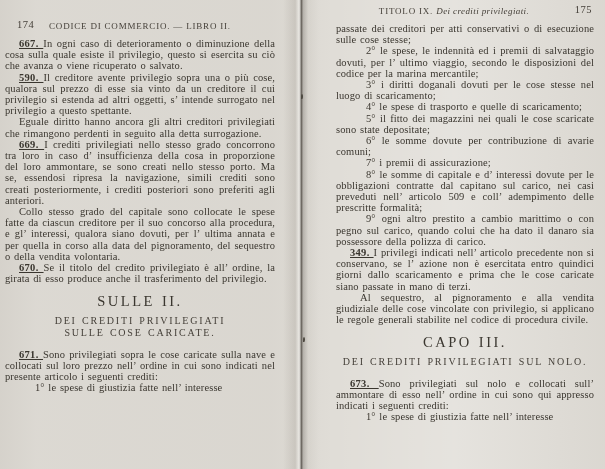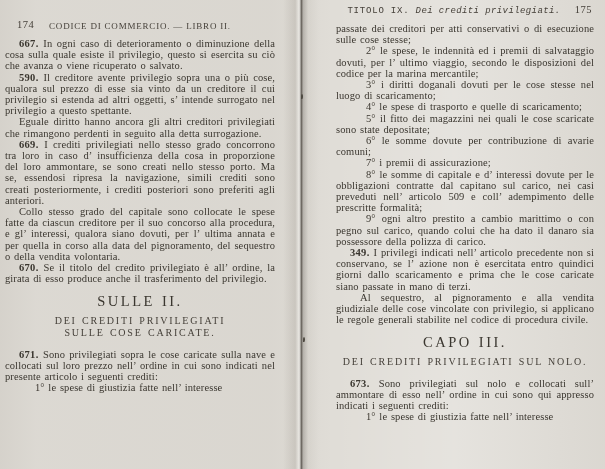--- a/index.html
+++ b/index.html
@@ -40,38 +40,38 @@
   .page-left{left:5px;width:270px;margin-top:9px;}
   .page-right{left:336px;width:258px;}
 
   .page-header{position:relative;height:13px;font-size:9px;letter-spacing:0.8px;color:#46413a;}
   .page-left  .page-header{margin-top:12px;}
   .page-right .page-header{margin-top:6px;}
   .page-number{font-size:10.5px;letter-spacing:0.5px;}
   .page-left  .page-number{position:absolute;left:12px;top:-2px;}
   .page-right .page-number{position:absolute;right:2px;top:-2px;}
   .running-title{position:absolute;left:0;right:0;text-align:center;top:0;white-space:nowrap;}
-  .page-right .running-title{right:22px;font-family:Liberation Mono, monospace;}
+  .page-right .running-title{right:22px;}
   .rt-italic{font-style:italic;letter-spacing:0.4px;}
 
   .text-column{
     margin-top:4px;
     text-align:justify;
     font-size:10.5px;
     line-height:11.2px;
     word-spacing:1px;
     letter-spacing:0.1px;
     hyphens:auto;
   }
   .para{margin:0;}
   .indent-first{text-indent:14px;}
   .indent-item{text-indent:30px;}
   .indent-deep{text-indent:24px;}
   .indent-none{text-indent:0;}
-  .article-number{font-weight:bold;letter-spacing:0.3px;}
+  .article-number{font-weight:bold;letter-spacing:0.3px;text-decoration:underline;}
 
   .chapter-heading{
     text-align:center;font-size:14.5px;letter-spacing:2.5px;
     margin:12px 0 7px;text-indent:0;color:#3a362f;
   }
   .section-heading{
     text-align:center;font-size:10px;letter-spacing:1.8px;
     line-height:12px;margin:0 0 10px;text-indent:0;color:#46413a;
   }
 </style>

